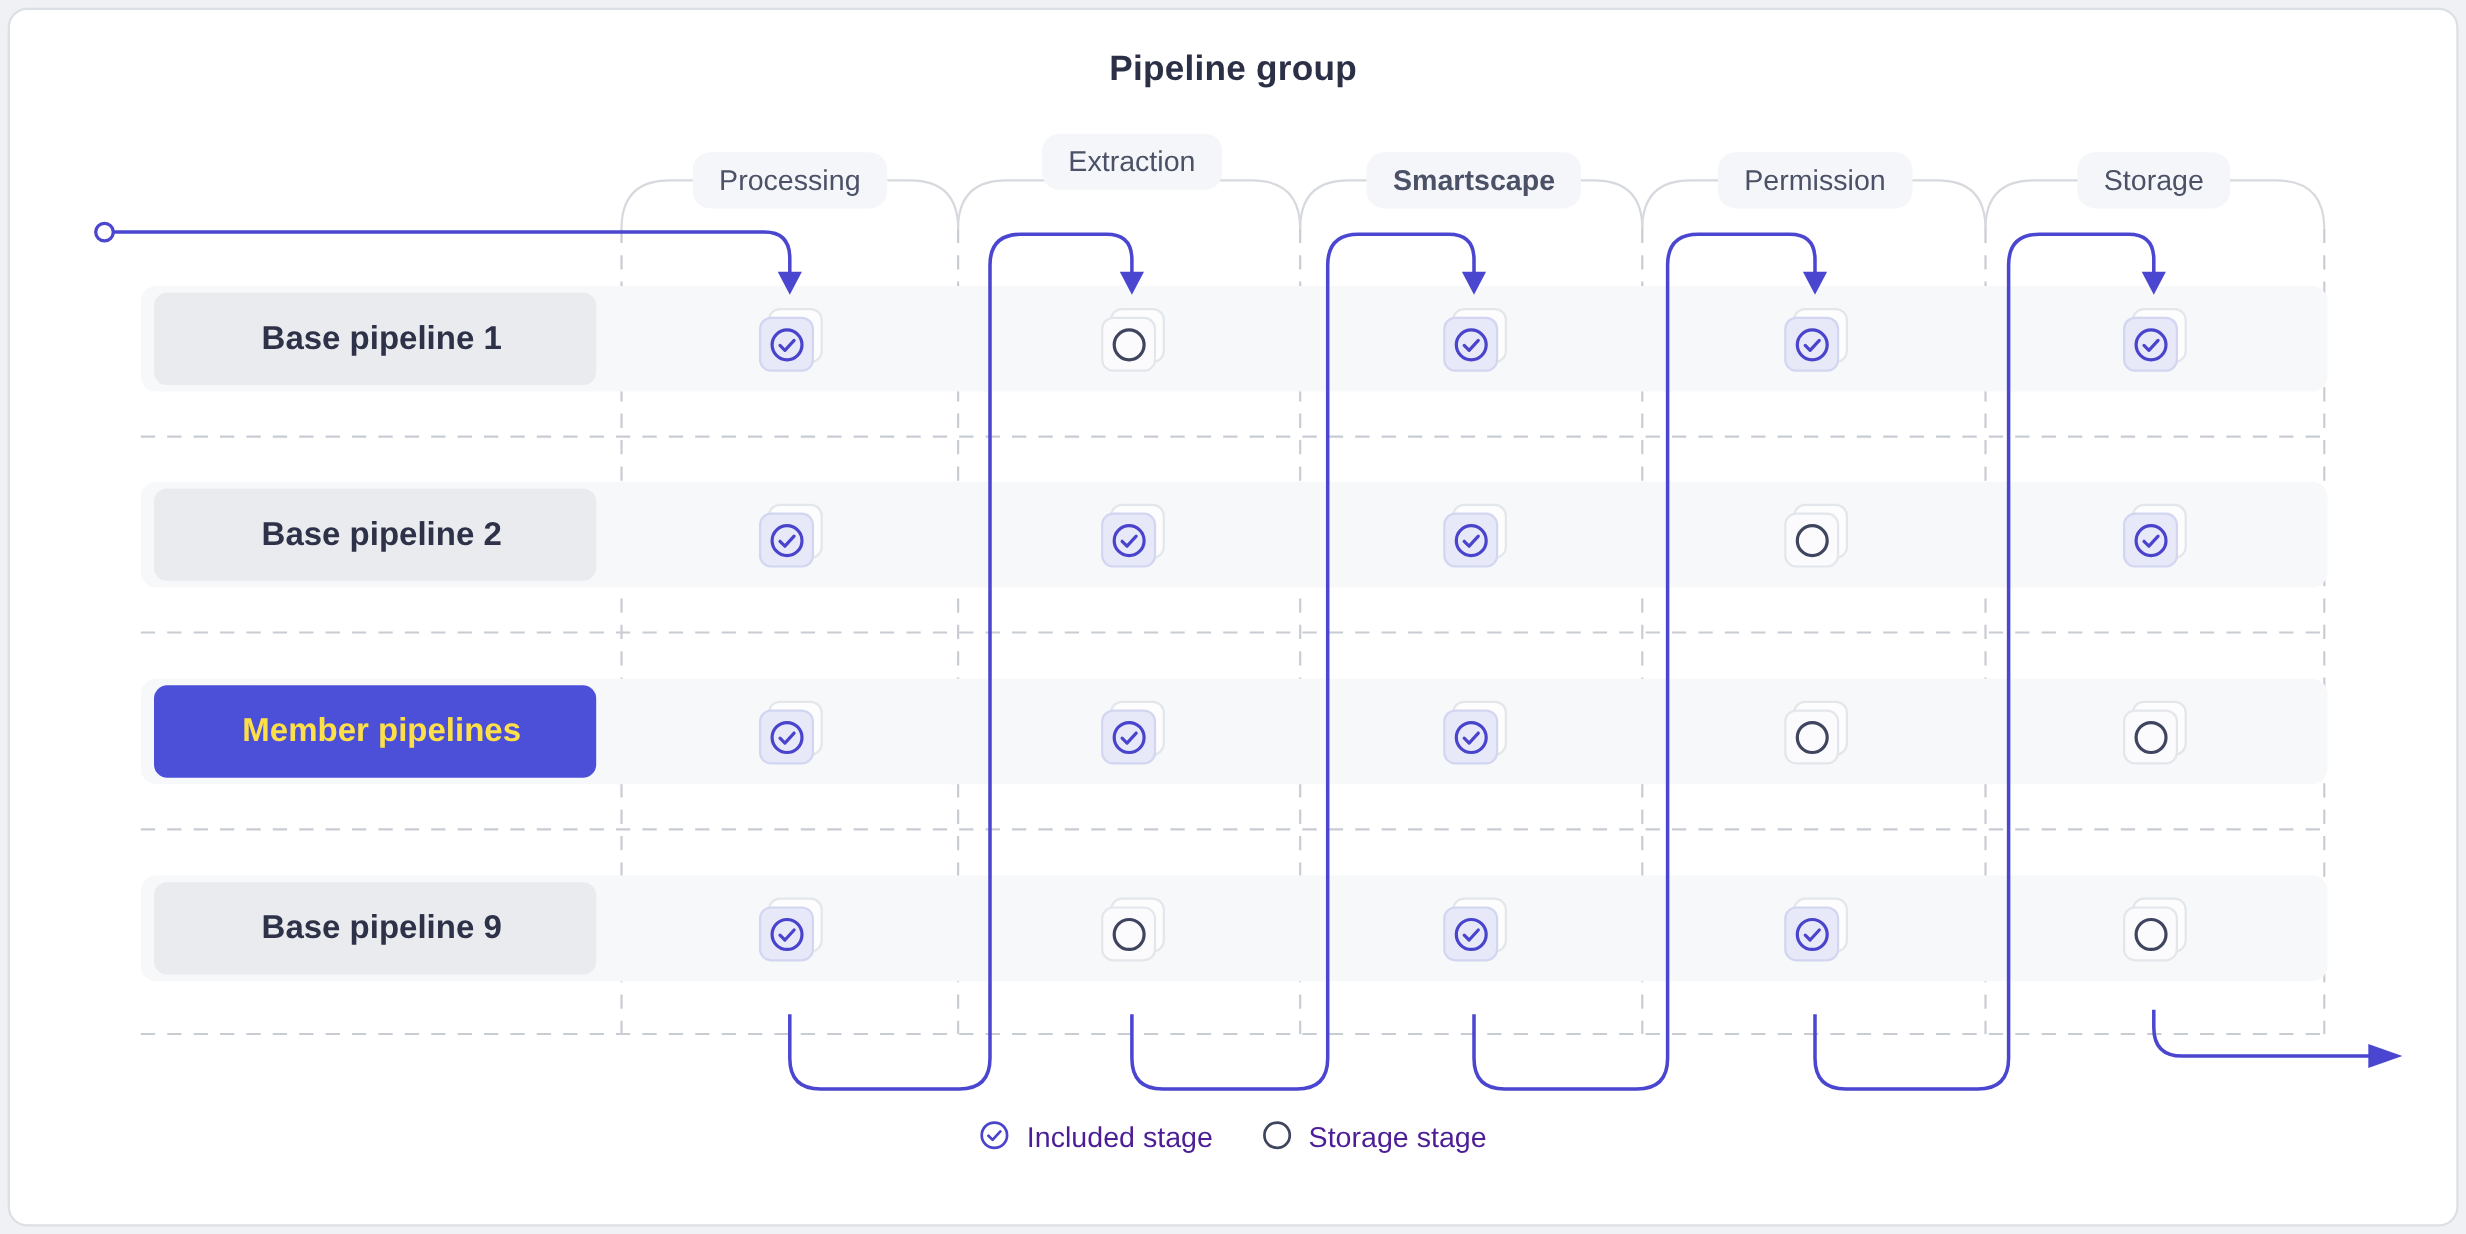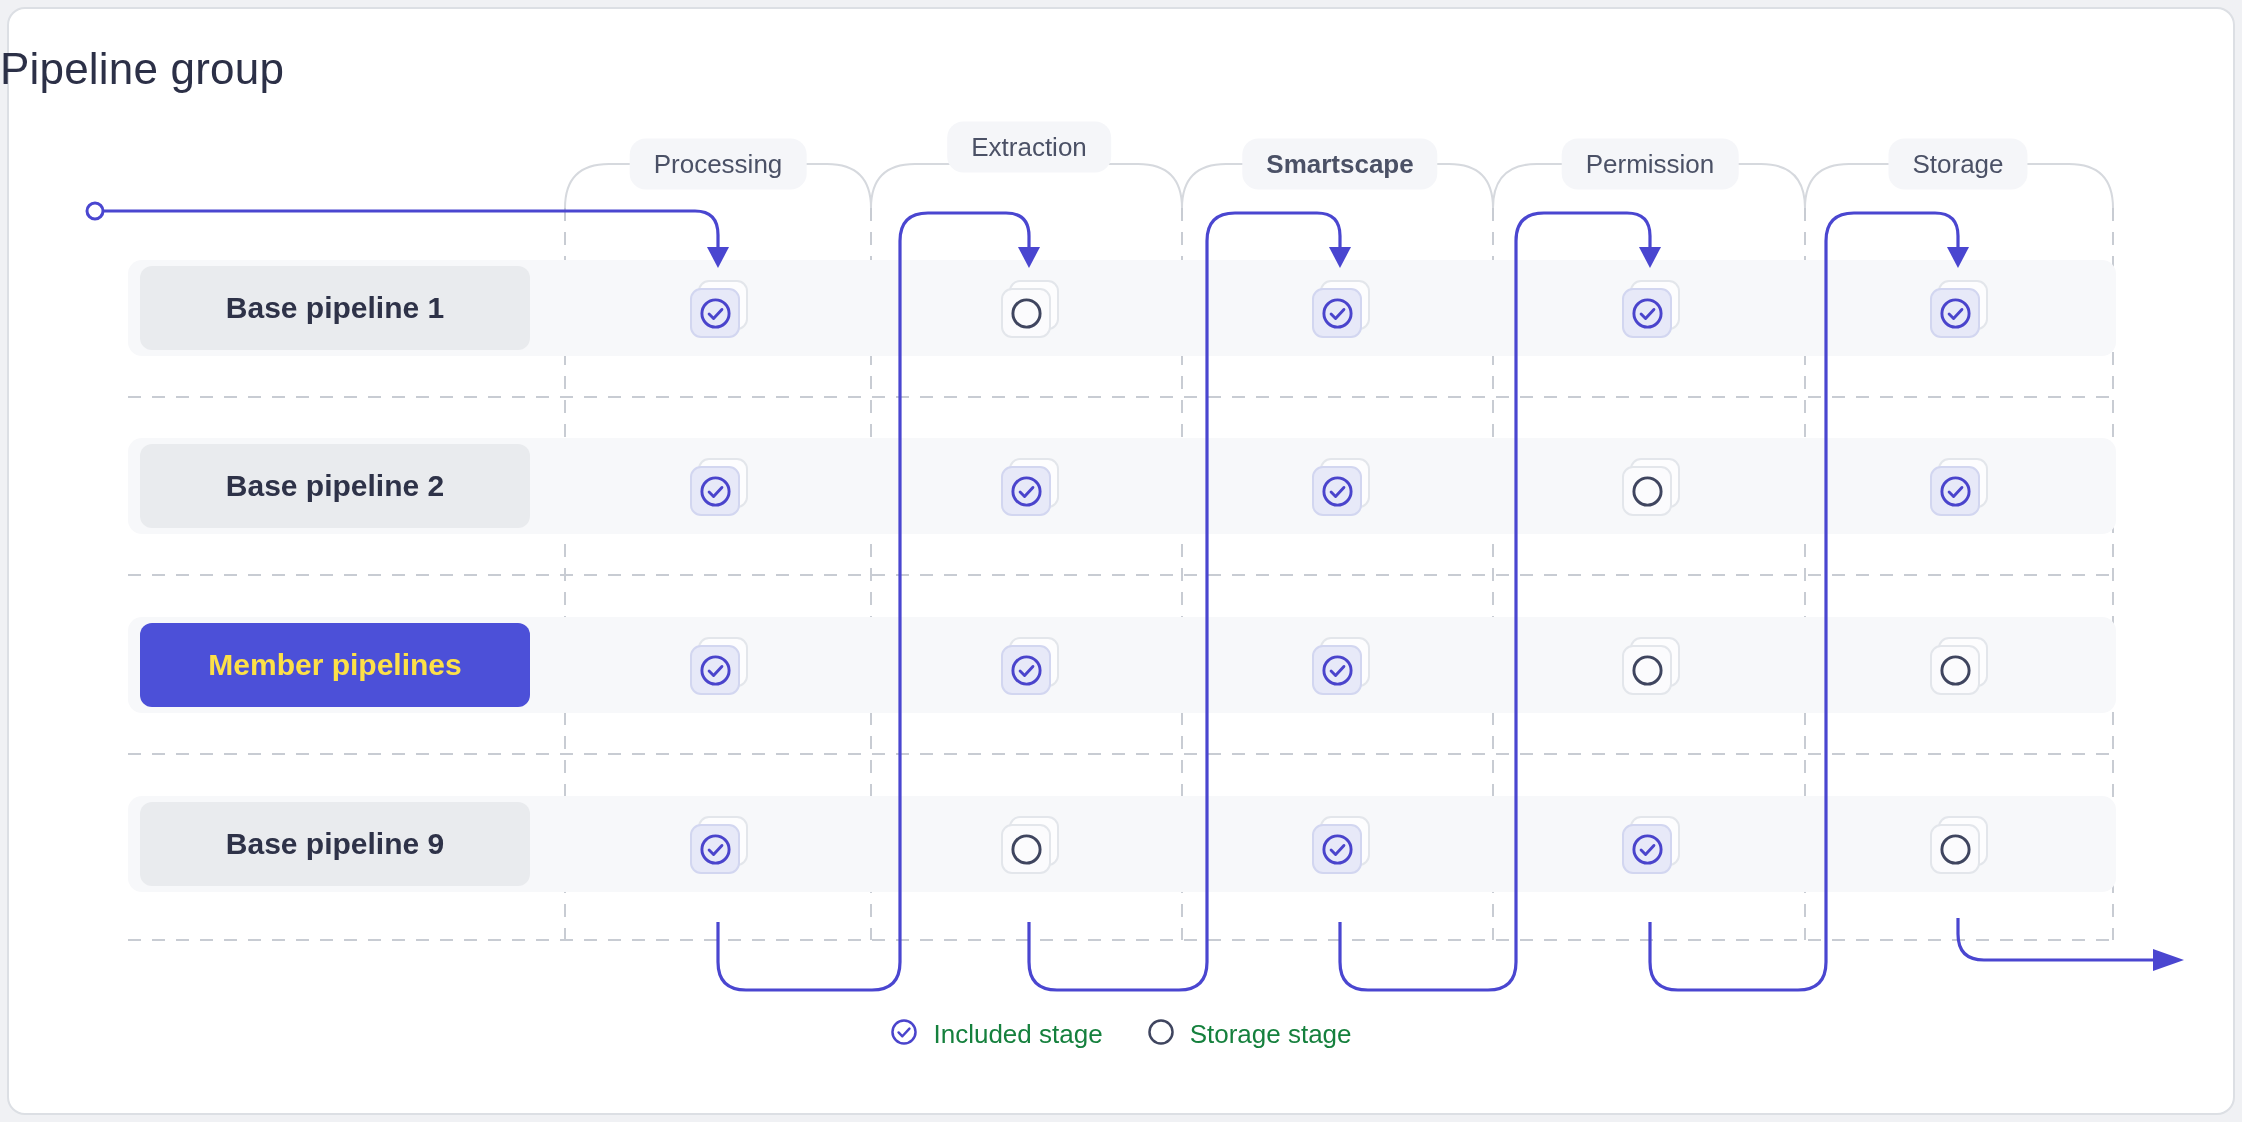--- a/index.html
+++ b/index.html
@@ -9,62 +9,62 @@
     font-family:"Liberation Sans", sans-serif;
     overflow:hidden;
   }
   .stage{position:relative;width:2242px;height:1122px;}
   .card{
     position:absolute;left:7px;top:7px;right:7px;bottom:7px;
     background:#ffffff;border:2px solid #dcdfe4;border-radius:18px;
   }
   .title{
     position:absolute;left:0;top:44px;width:100%;
-    font-size:44px;font-weight:normal;color:#2c3047;
+    text-align:center;font-size:32px;font-weight:bold;color:#2c3047;
     letter-spacing:.2px;
   }
   svg.layer{position:absolute;left:0;top:0;}
   
   .hdr-pill{
     position:absolute;transform:translate(-50%,-50%);
     background:#f5f6f9;border-radius:16px;padding:10px 24px;
     font-size:26px;color:#4b5166;white-space:nowrap;
   }
   
   .band{
     position:absolute;left:128px;width:1988px;height:96px;
     background:#f7f8fa;border-radius:14px;
   }
   
   .pill{
     position:absolute;left:140px;width:390px;height:84px;
     background:#e9ebee;border-radius:12px;
     display:flex;align-items:center;justify-content:center;
-    font-size:30px;font-weight:bold;color:#2e3248;
+    font-size:30px;font-weight:bold;color:#2e3248;padding-left:12px;
   }
   .pill.member{background:#4c50d8;color:#fde047;}
   
   .cell{position:absolute;width:56px;height:56px;transform:translate(-50%,-50%);}
   .card-back{
     position:absolute;left:8px;top:0;width:46px;height:46px;
     background:#fdfdfe;border:2px solid #e3e6eb;border-radius:11px;
   }
   .card-front{
     position:absolute;left:0;top:8px;width:46px;height:46px;
     border-radius:11px;display:flex;align-items:center;justify-content:center;
   }
   .card-front.included{background:#e7e9f8;border:2px solid #d2d6f0;}
   .card-front.excluded{background:#fbfbfd;border:2px solid #e3e6eb;}
   
   .legend{
     position:absolute;left:0;top:1018px;width:100%;
     display:flex;justify-content:center;align-items:center;gap:44px;
   }
   .legend-item{display:flex;align-items:center;gap:15px;}
-  .legend-label{font-size:26px;color:#15803d;}
+  .legend-label{font-size:26px;color:#4c1d95;}
 </style>
 </head>
 <body>
 
 <div class="stage">
   <div class="card"></div>
 
   <div class="title">Pipeline group</div>
 
   <svg class="layer" width="2242" height="1122" aria-hidden="true">

